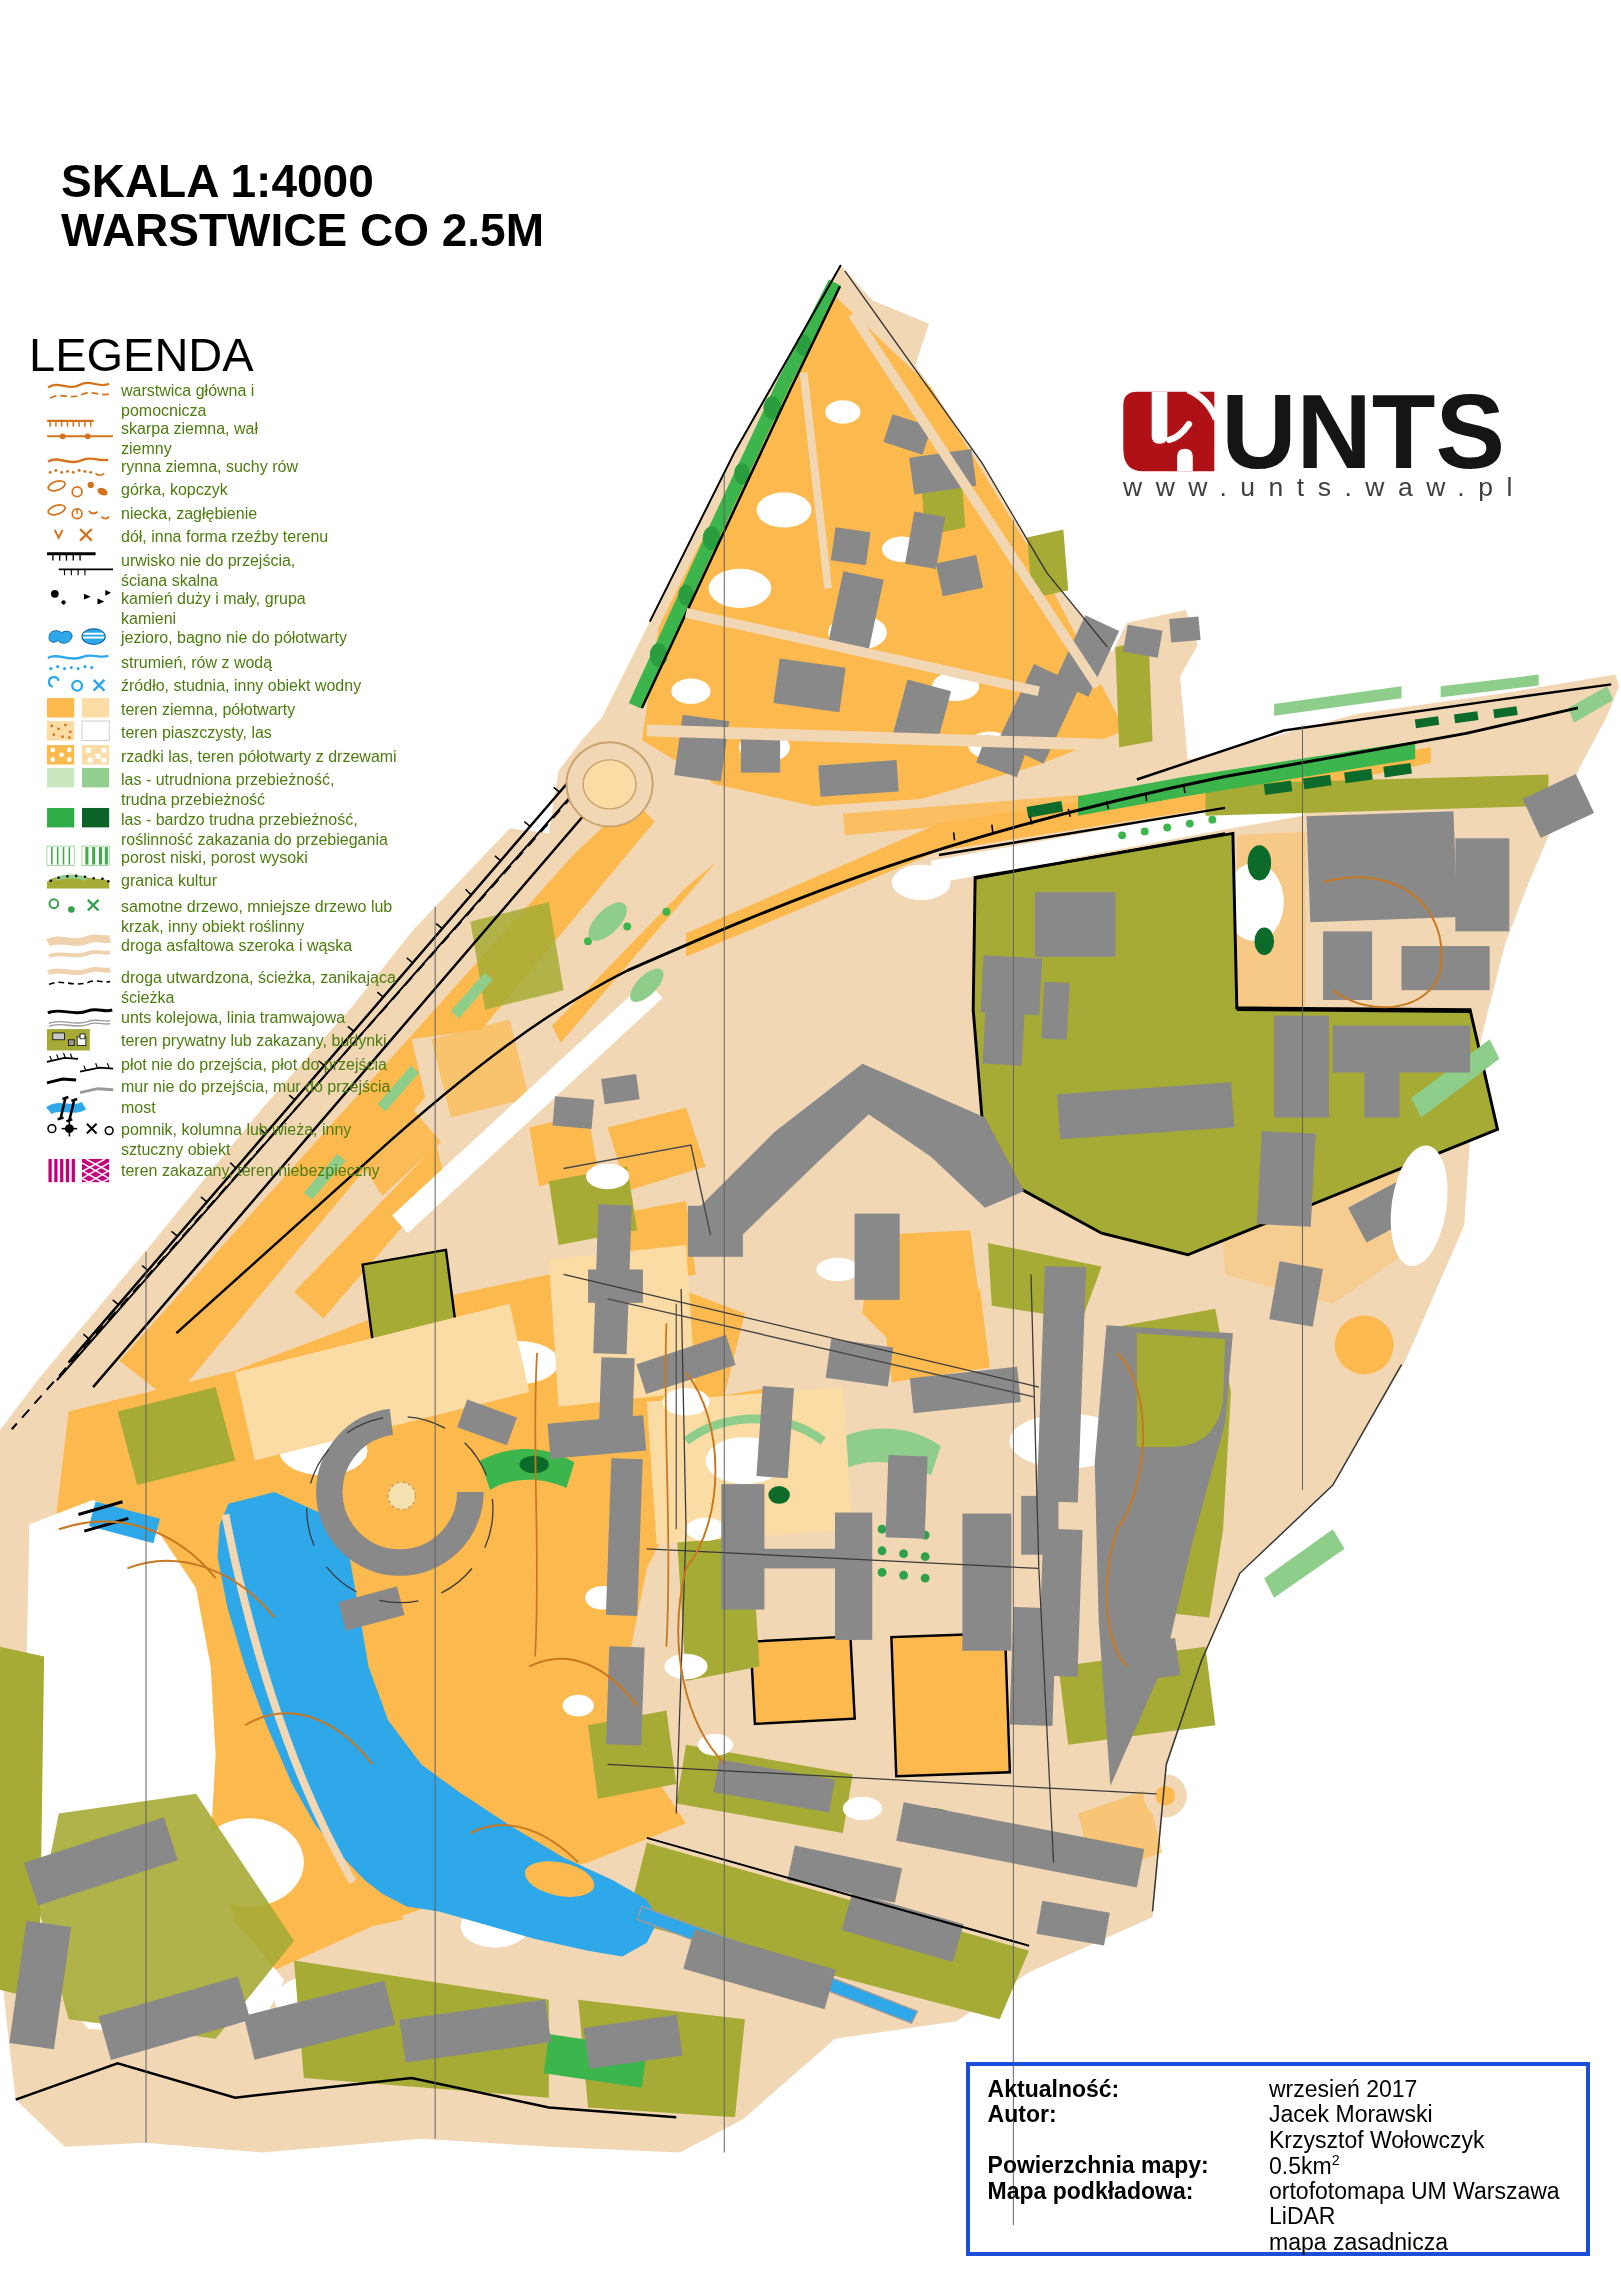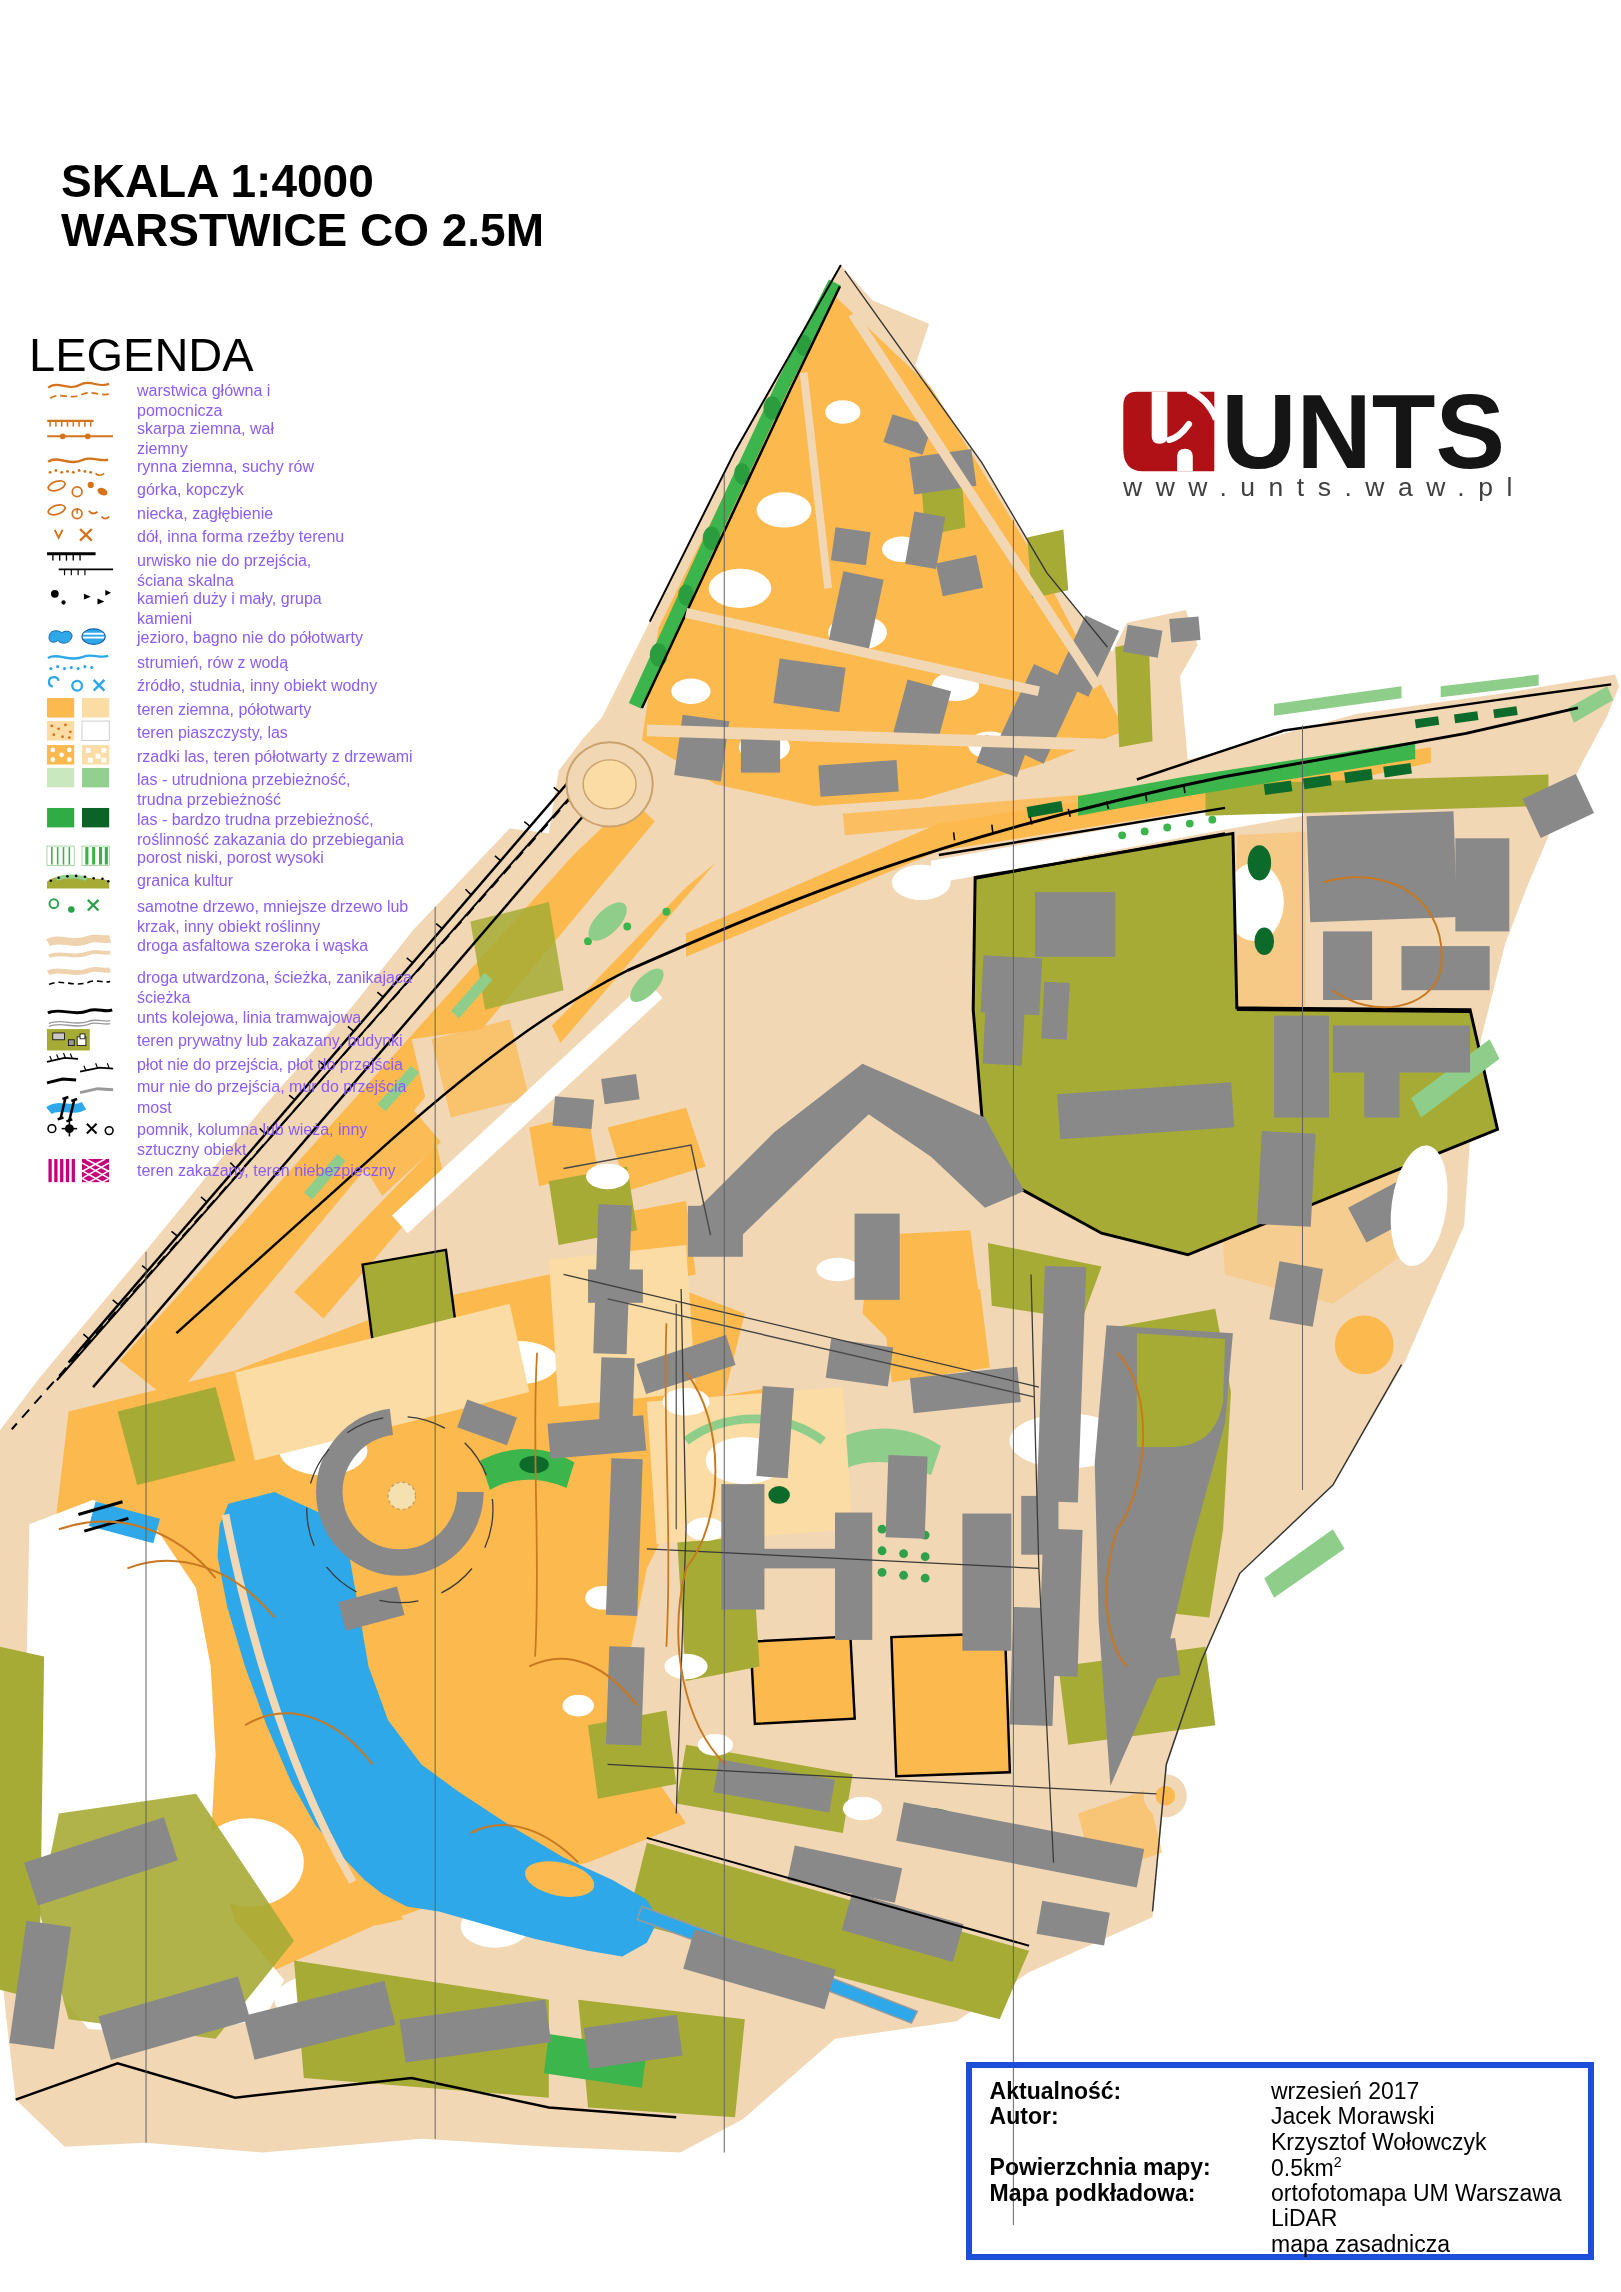--- a/index.html
+++ b/index.html
@@ -2,25 +2,25 @@
 <html><head><meta charset="utf-8">
 <style>
 html,body{margin:0;padding:0;background:#fff}
 #page{position:relative;width:1621px;height:2293px;overflow:hidden;font-family:"Liberation Sans",sans-serif;background:#fff}
 .t{position:absolute;white-space:nowrap}
 #title{left:74px;top:43px;font-size:81px;font-weight:bold;letter-spacing:-1px}
 #sub{left:61px;top:157px;font-size:46px;font-weight:bold;line-height:49px}
 #legendh{left:29px;top:327px;font-size:47px;font-weight:normal}
 .li{position:absolute;left:45px;width:392px}
 .li svg{position:absolute;left:0;top:-2.9px}
-.li .tx{position:absolute;left:92px;top:0;font-size:16px;line-height:19.6px;color:#8b5cf6;white-space:nowrap}
+.li .tx{position:absolute;left:76px;top:0;font-size:16px;line-height:19.6px;color:#4d7c0f;white-space:nowrap}
 #logo{position:absolute;left:1117px;top:386px}
 #www{position:absolute;left:1123px;top:472px;font-size:26.5px;letter-spacing:13.5px;color:#404040;white-space:nowrap}
 #infobox sup{font-size:62%}
-#infobox{position:absolute;left:966px;top:2062px;width:616px;height:186px;border:6px solid #1d4ed8;font-size:23px}
+#infobox{position:absolute;left:966px;top:2062px;width:616px;height:186px;border:4px solid #1d4ed8;font-size:23px}
 #infobox .b{font-weight:bold}
 #infobox div{position:absolute;white-space:nowrap}
 </style></head>
 <body>
 <div id="page">
   <div class="t" id="sub">SKALA 1:4000<br>WARSTWICE CO 2.5M</div>
 
   <svg id="map" style="position:absolute;left:0;top:0" width="1621" height="2293" viewBox="0 0 1654 2339">
   <defs></defs>
 

